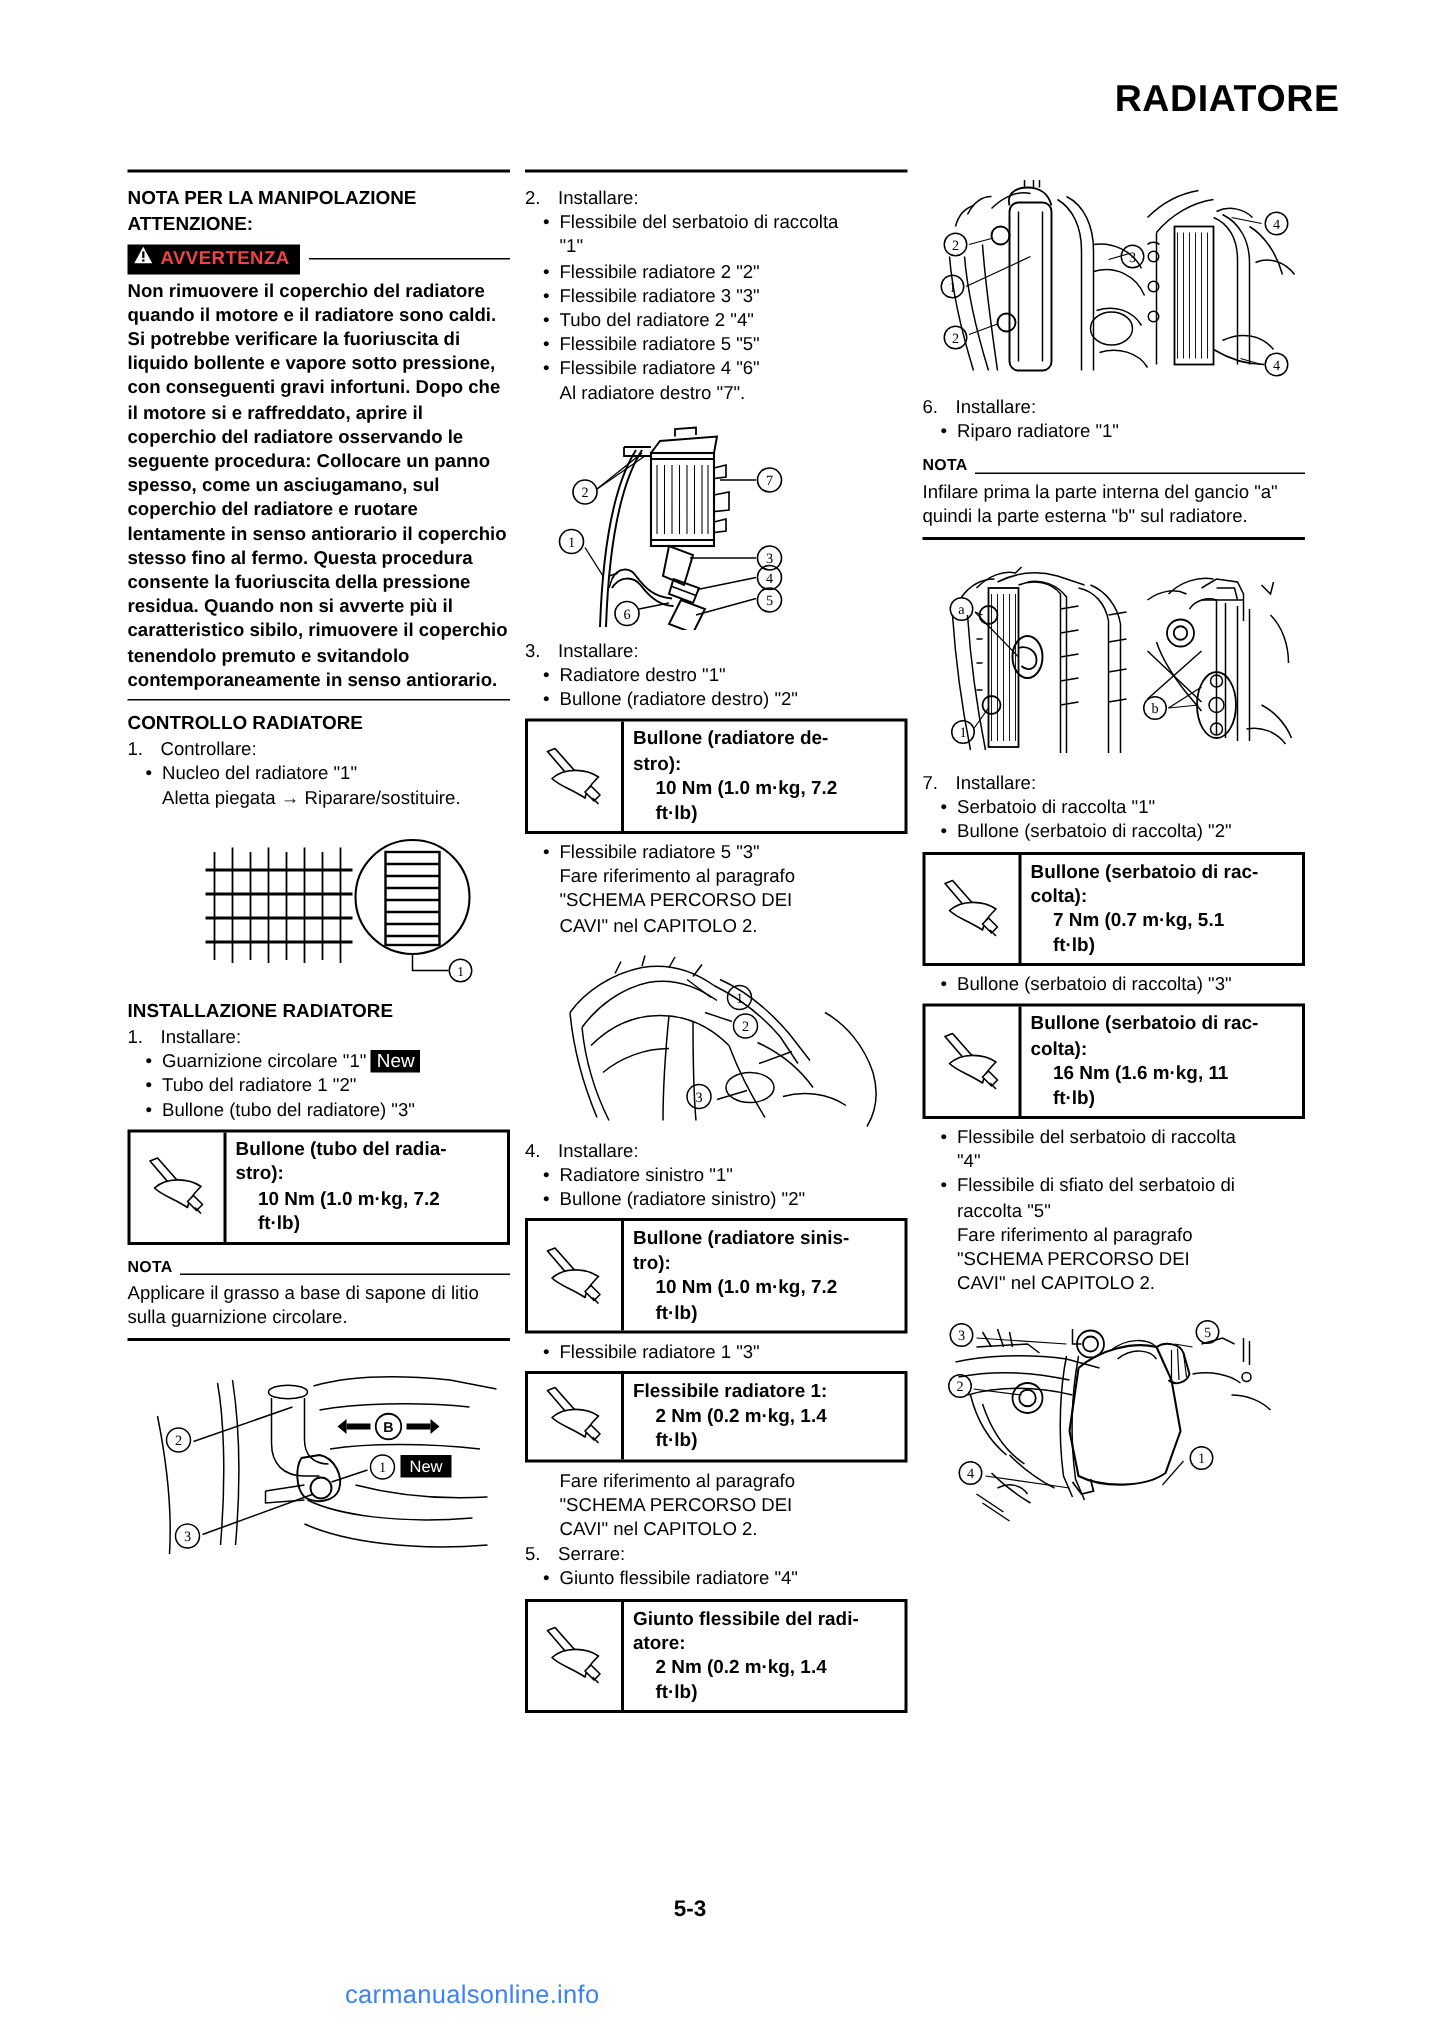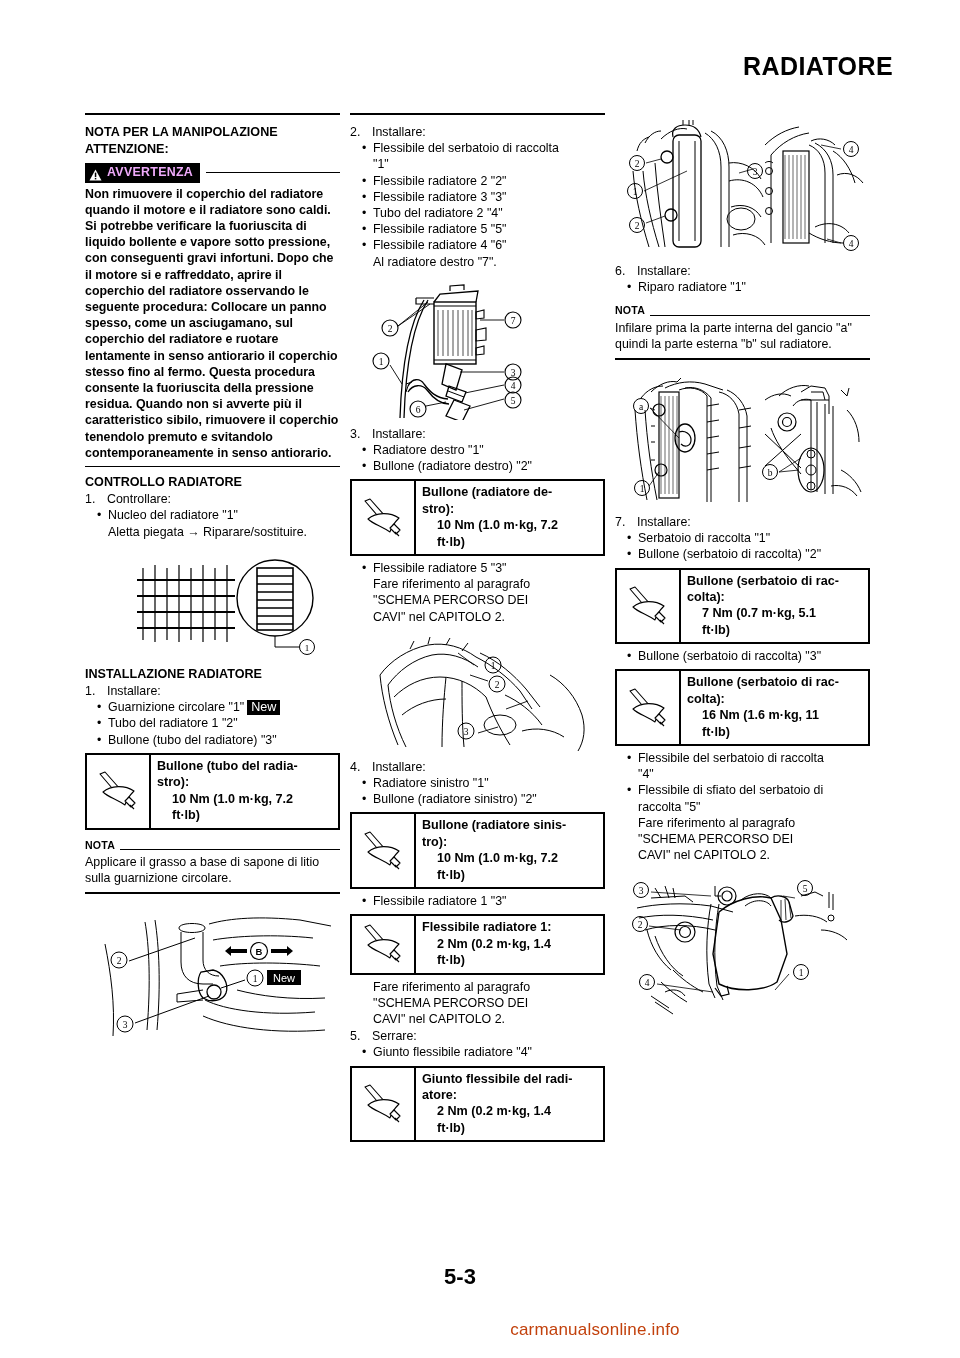--- a/index.html
+++ b/index.html
@@ -67,27 +67,27 @@
   .spacer-sm { height: 7px; }
 
   
   .warn-row {
     display: flex;
     align-items: center;
     margin: 6px 0 3px 0;
   }
   .warn-badge {
     background: #000;
-    color: #f0abfc;
+    color: #ef4444;
     font-weight: bold;
     font-size: 12.4px;
     letter-spacing: 0.3px;
     padding: 1px 7px 2px 4px;
     display: inline-flex;
-    align-items: flex-end;
+    align-items: flex-start;
     gap: 5px;
     white-space: nowrap;
   }
   .warn-badge svg { display: block; }
   .warn-rule {
     flex: 1;
     border-bottom: 1.6px solid #000;
     margin-left: 6px;
     margin-bottom: 1px;
   }
@@ -184,33 +184,33 @@
   }
   .fig svg { display: block; }
 
   
   #page-number {
     position: absolute;
     left: 0;
     top: 1264px;
     width: 920px;
     text-align: center;
-    font-size: 22px;
+    font-size: 15px;
     font-weight: bold;
   }
   #watermark {
     position: absolute;
     left: 0;
     top: 1320px;
     width: 960px;
-    text-align: center;
+    text-align: left;
     padding-left: 230px;
     box-sizing: border-box;
     font-size: 17px;
-    color: #c2410c;
+    color: #3b82f6;
     letter-spacing: 0.2px;
   }
 </style>
 </head>
 <body>
 
 <div id="page-header">
   <div class="title">RADIATORE</div>
 </div>
 

